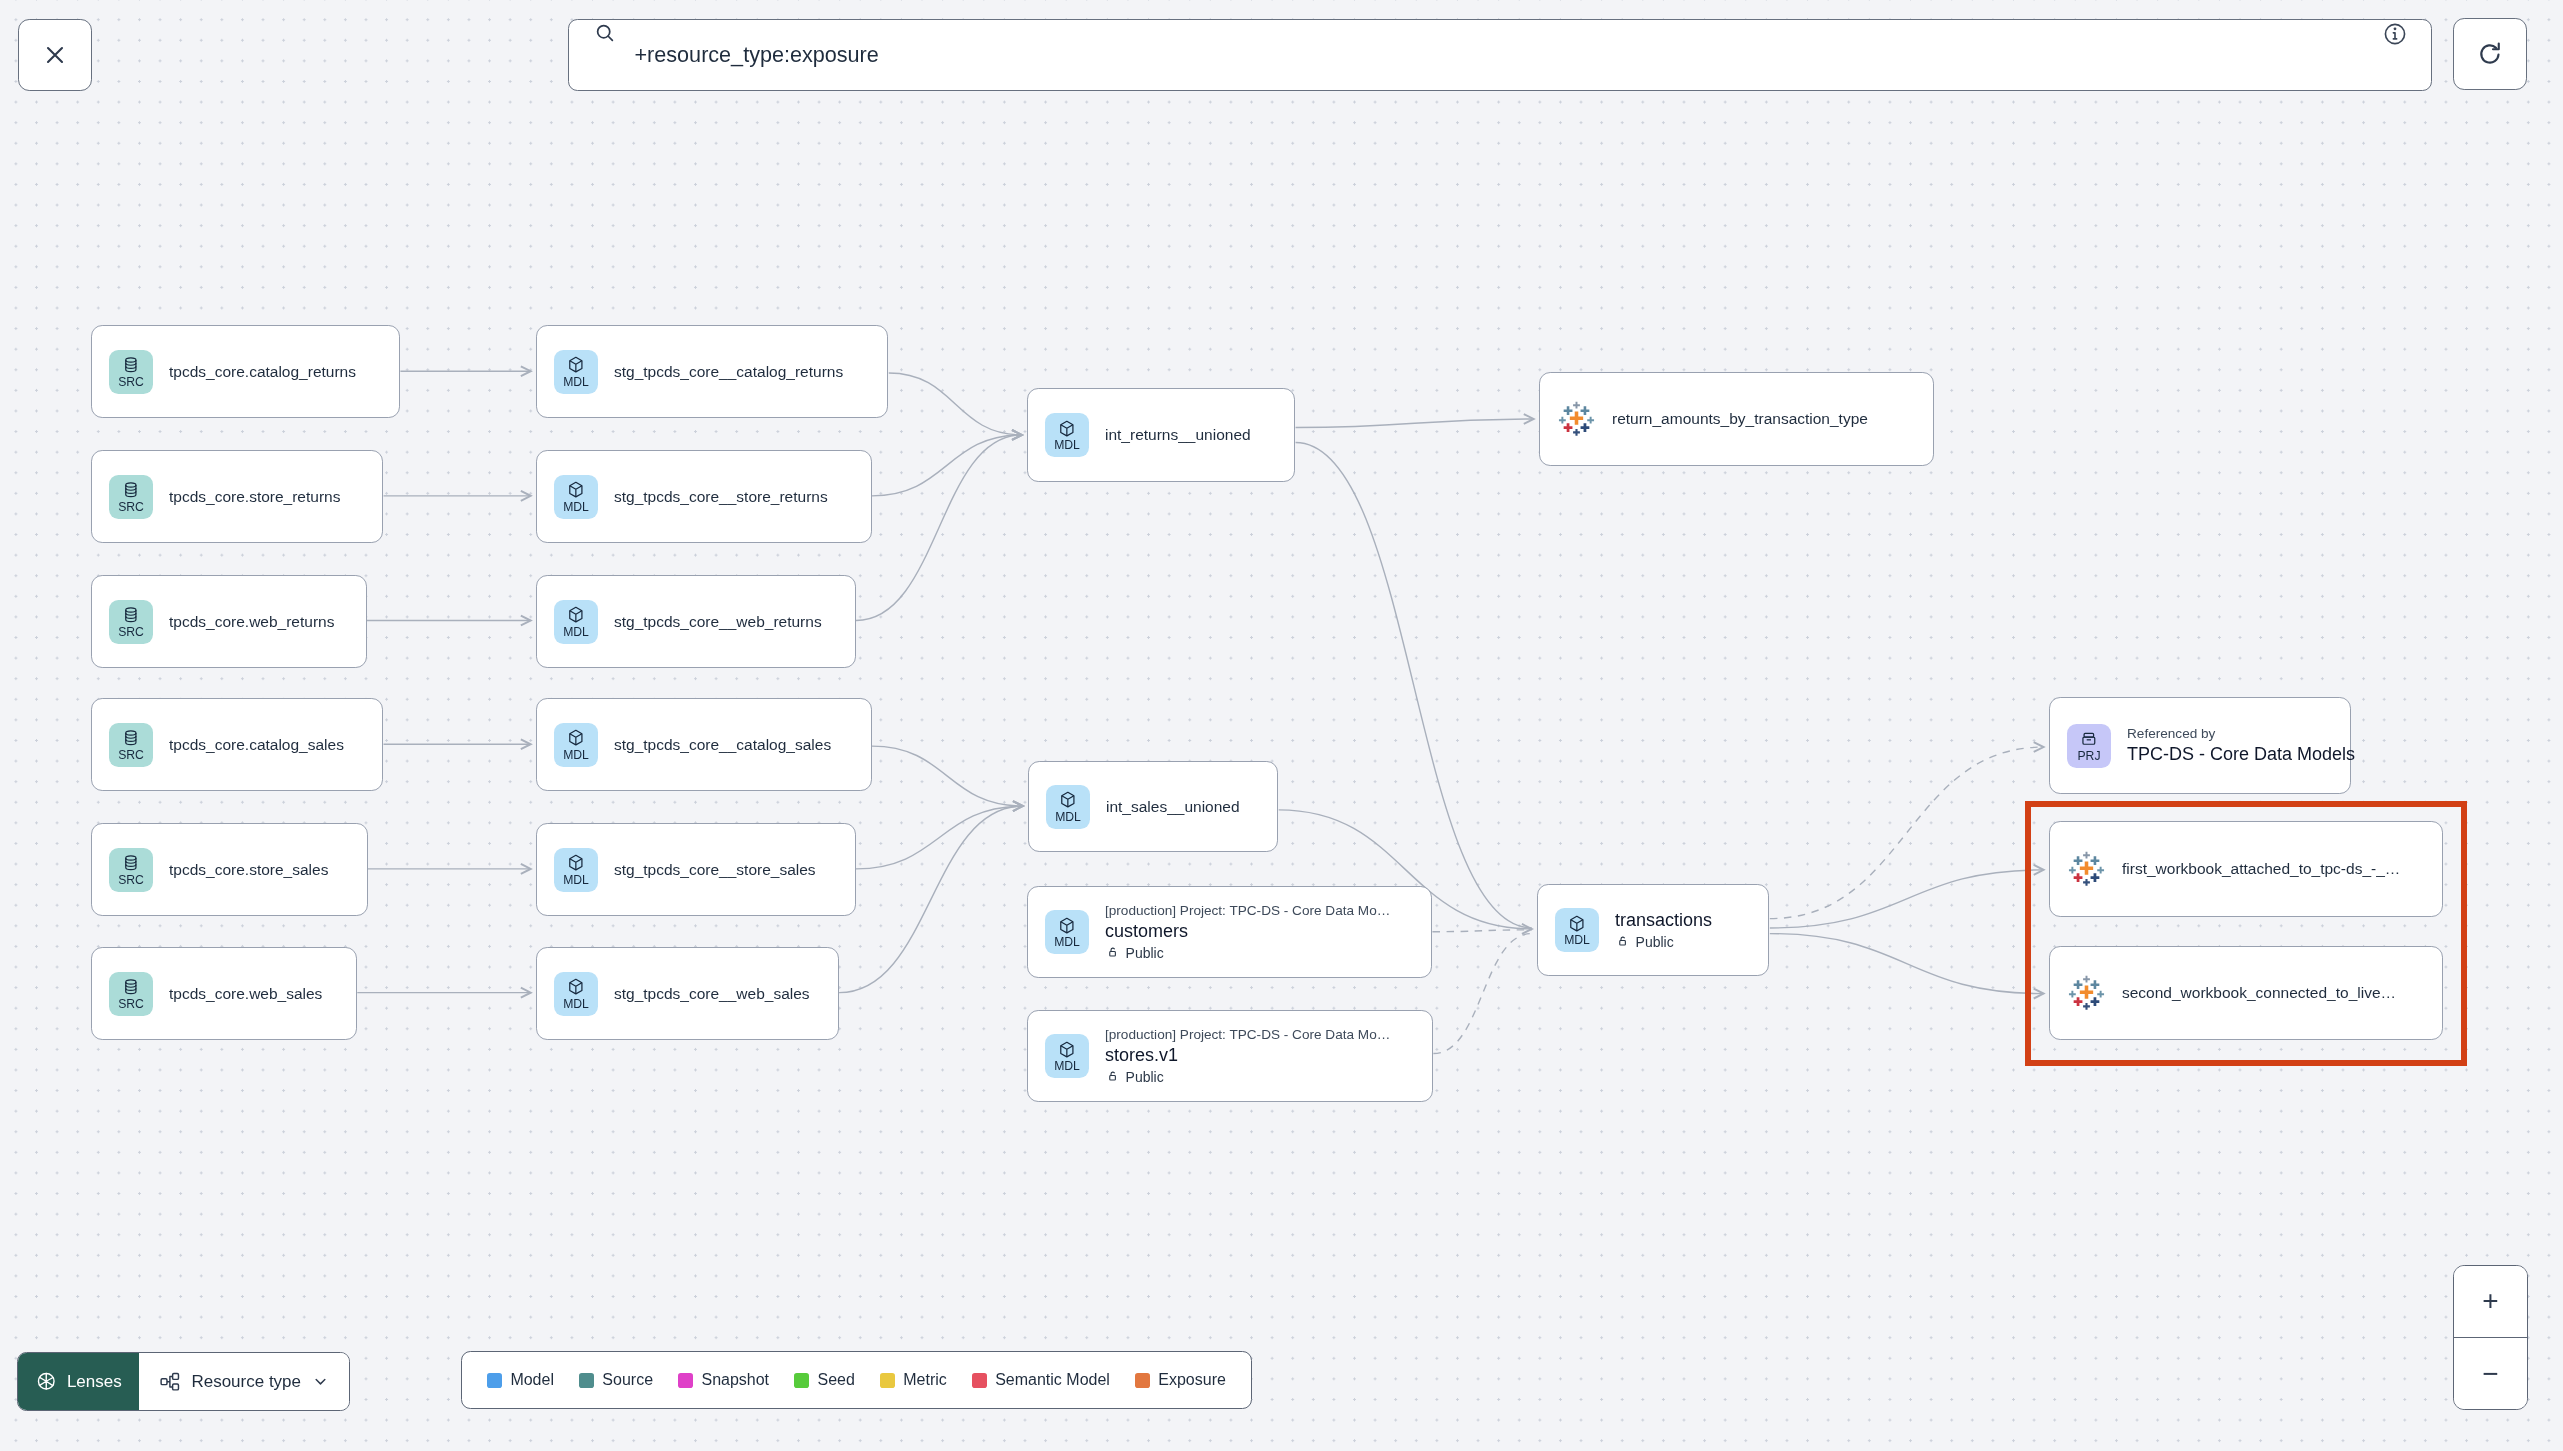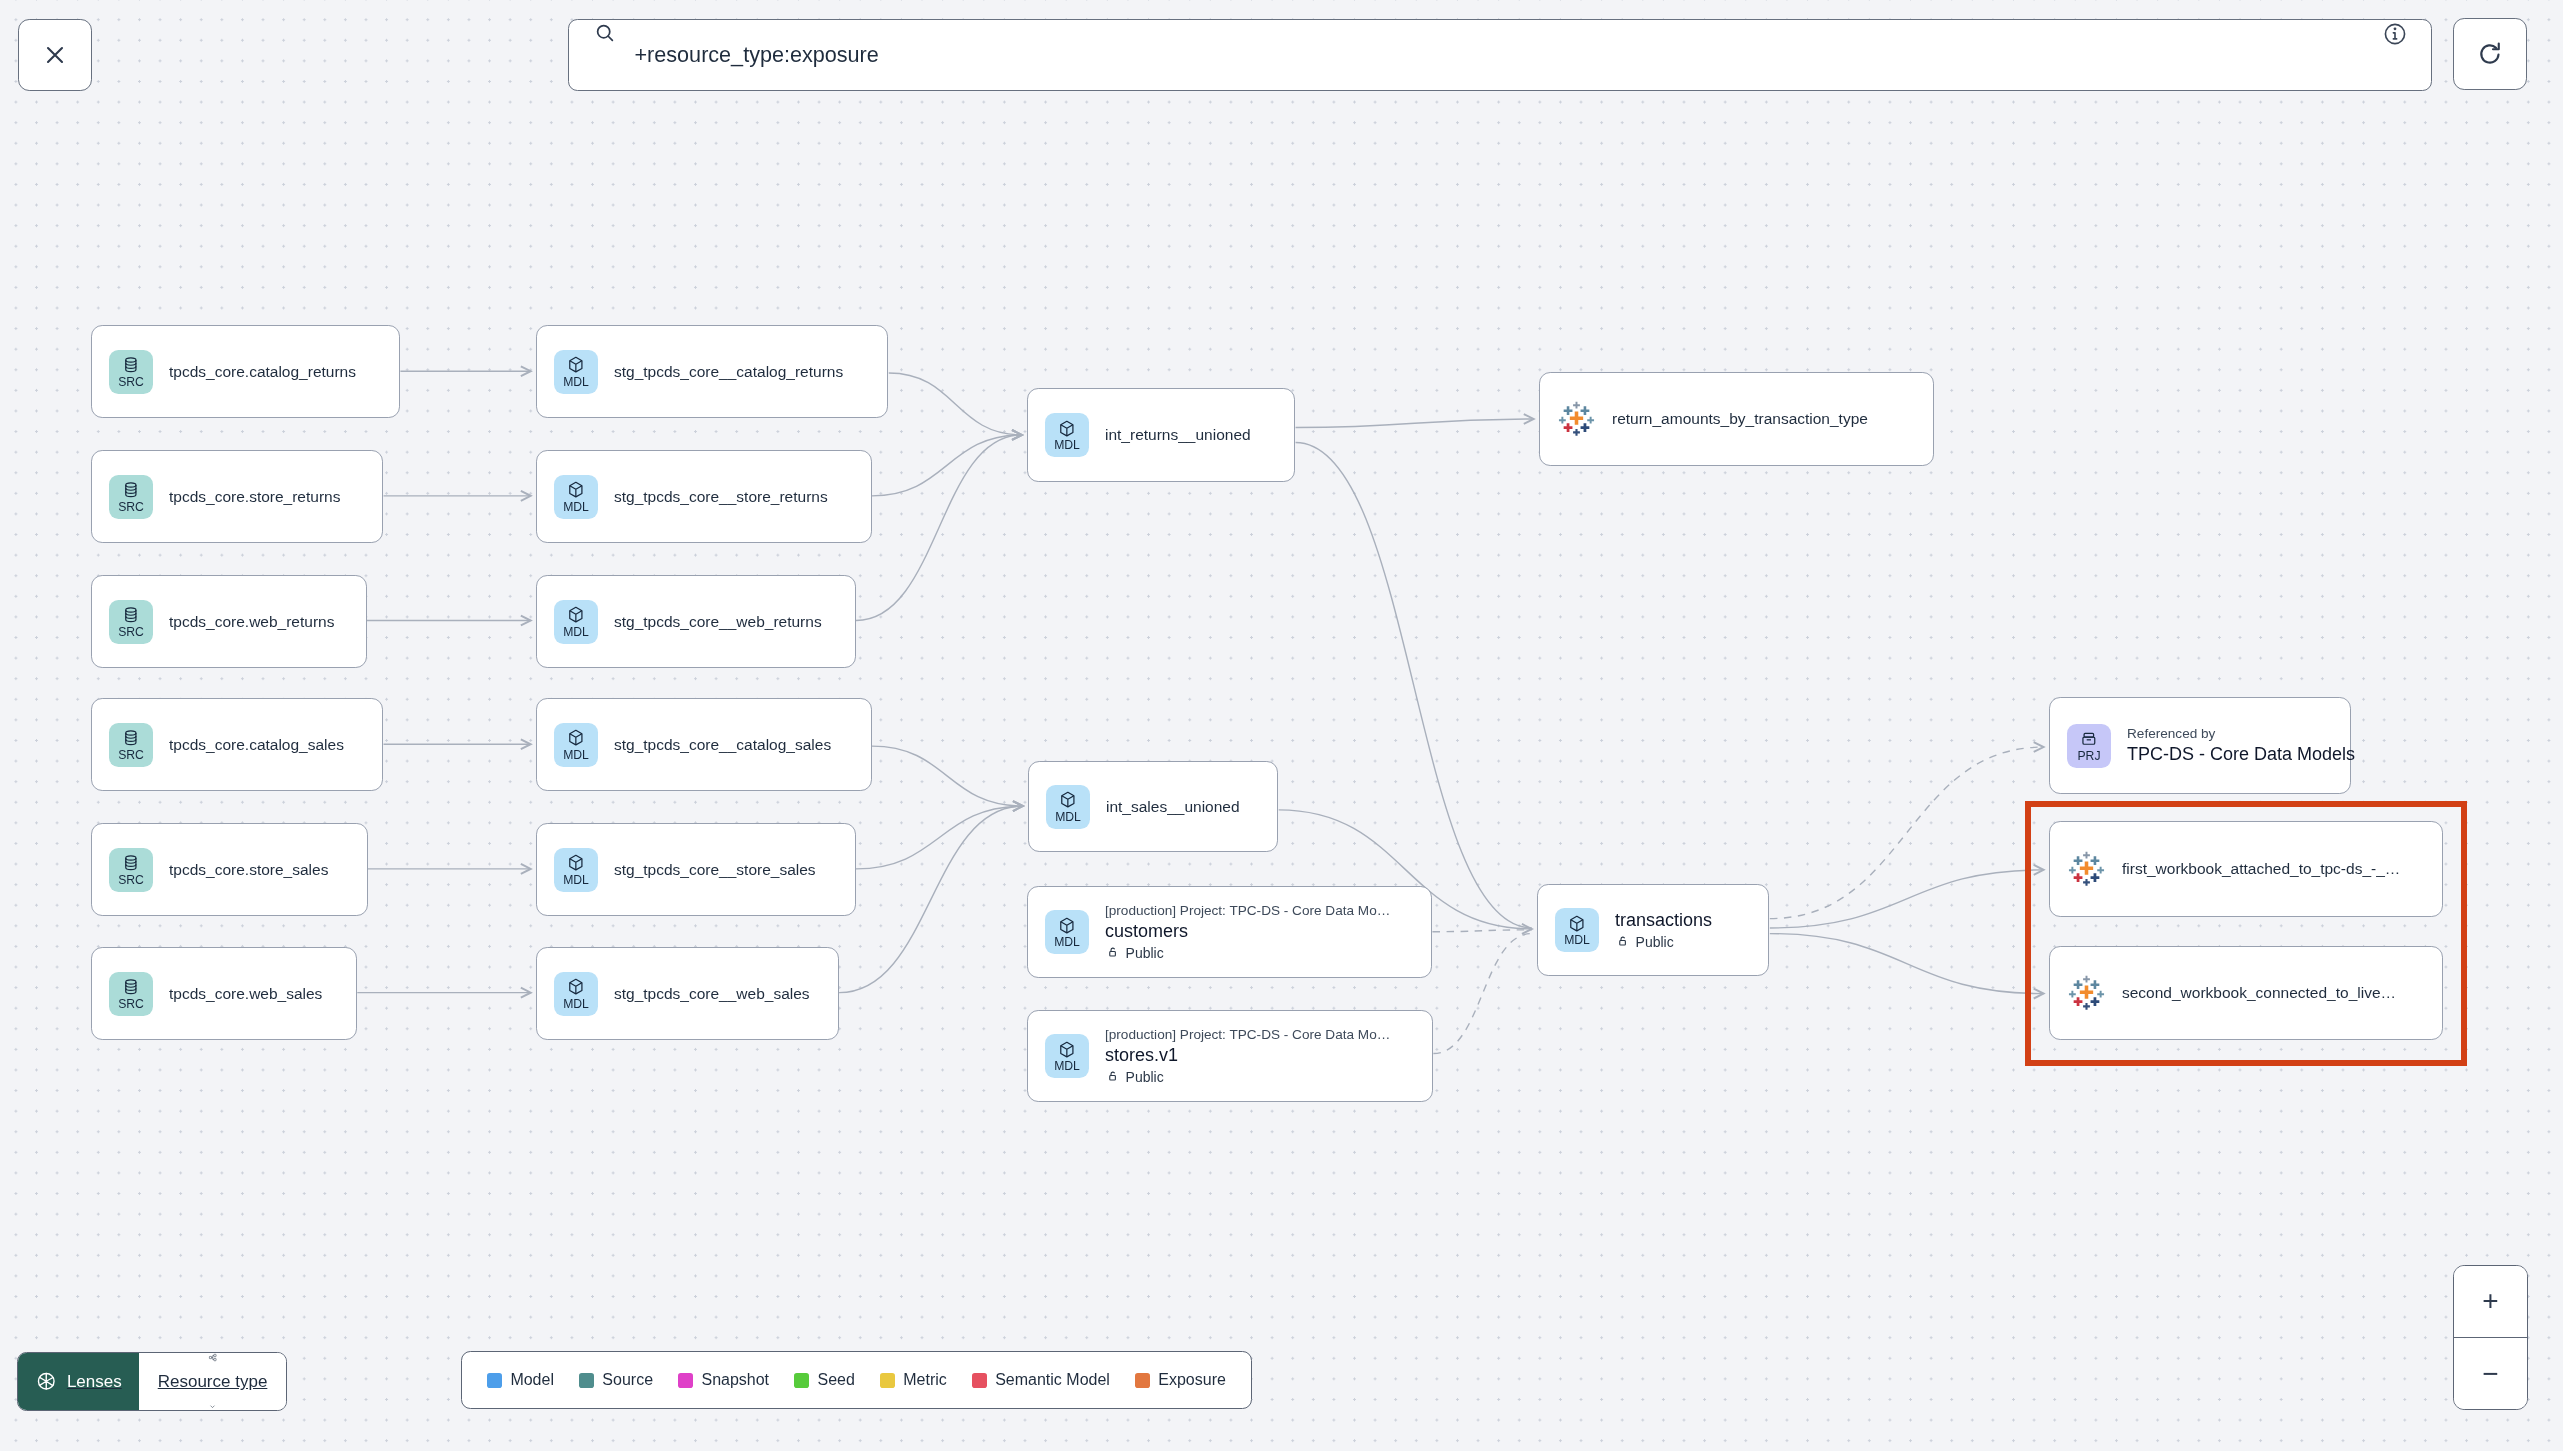--- a/index.html
+++ b/index.html
@@ -56,29 +56,29 @@
   .nname{font-size:18px;color:#0f172a;white-space:nowrap;}
   .nbadge{display:flex;align-items:center;gap:5.6px;font-size:14px;color:#2c3848;}
   .tabicon{width:39px;height:39px;flex:0 0 auto;}
   .highlight{
     position:absolute;left:2025px;top:801px;width:442px;height:265px;
     border:6.6px solid #d24015;box-sizing:border-box;pointer-events:none;
   }
   
   .lensctl{
     position:absolute;left:17px;top:1352px;height:57px;
-    display:flex;border:1.9px solid #5c6575;border-radius:9.4px;overflow:hidden;background:#fff;text-decoration:underline;
+    display:flex;border:1.9px solid #5c6575;border-radius:9.4px;overflow:hidden;background:#fff;
   }
   .lensseg{
     background:#275d53;color:#fff;display:flex;align-items:center;gap:9.4px;
     padding:0 17px;font-size:17px;cursor:pointer;
   }
   .rtseg{
     background:#fff;display:flex;align-items:center;gap:10.3px;
-    padding:0 19px;font-size:17px;color:#1f2c3d;cursor:pointer;flex-direction:column;
+    padding:0 19px;font-size:17px;color:#1f2c3d;cursor:pointer;
   }
   .legend{
     position:absolute;left:461px;top:1351px;height:58px;box-sizing:border-box;
     background:#fff;border:1.9px solid #5c6575;border-radius:9.4px;
     display:flex;align-items:center;gap:25px;padding:0 25px;
   }
   .litem{display:flex;align-items:center;gap:8.4px;font-size:16px;color:#1f2c3d;}
   .swatch{width:15px;height:15px;border-radius:2.8px;flex:0 0 auto;}
   .zoomctl{
     position:absolute;left:2453px;top:1265px;width:75px;height:145px;box-sizing:border-box;

